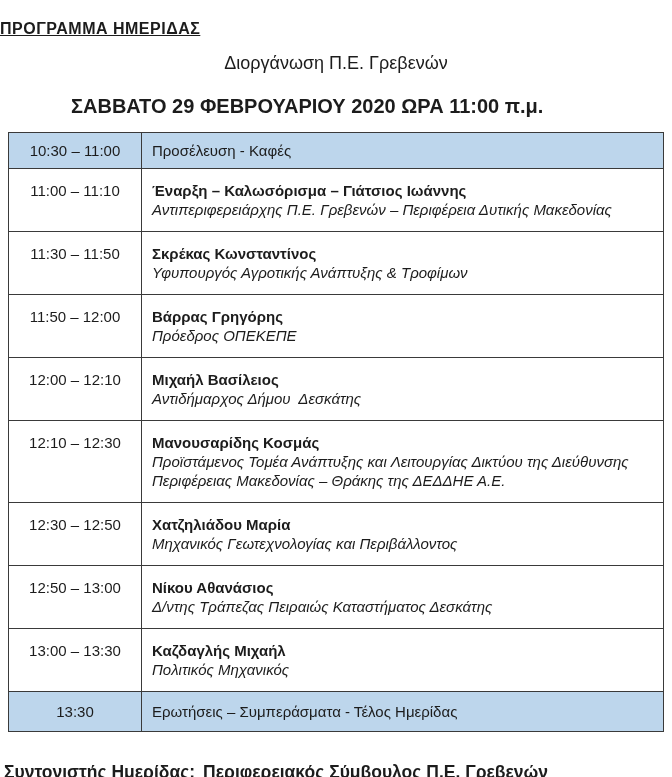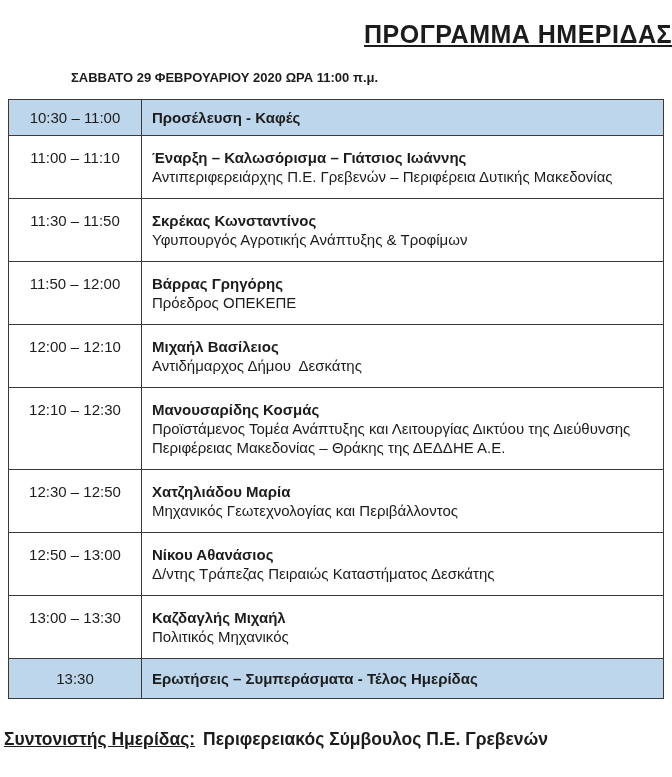--- a/index.html
+++ b/index.html
@@ -11,35 +11,35 @@
   }
   .page {
     width: 672px;
     height: 777px;
     box-sizing: border-box;
     padding-top: 16px;
     overflow: hidden;
     background: #ffffff;
   }
   .doc-title {
-    text-align: right;
-    font-size: 25px;
+    text-align: left;
+    font-size: 16px;
     font-weight: bold;
     text-decoration: underline;
     letter-spacing: 0.5px;
     margin: 4px 0 0 0;
   }
   .doc-subtitle {
     text-align: center;
     font-size: 18px;
     font-weight: normal;
     margin: 15px 0 0 0;
   }
   .doc-datetime {
-    font-size: 13px;
+    font-size: 20px;
     font-weight: bold;
     margin: 21px 0 7px 71px;
   }
   .doc-venue {
     text-align: center;
     font-size: 14px;
     font-weight: bold;
     margin: 17px 0 0 0;
     white-space: pre-wrap;
   }
@@ -59,32 +59,33 @@
   td.time-col {
     width: 112px;
     text-align: center;
     padding-left: 2px;
     padding-right: 2px;
   }
   .session-title {
     font-weight: bold;
   }
   .session-subtitle {
+    font-style: italic;
     white-space: pre-wrap;
   }
   tr.hl td {
     background: #bdd6ec;
     padding-top: 8px;
     padding-bottom: 8px;
   }
   tr.hl:last-child td {
     padding-top: 10px;
     padding-bottom: 10px;
   }
-  tr.hl .session-title { font-weight: bold; }
+  tr.hl .session-title { font-weight: normal; }
   .footer {
     display: flex;
     align-items: flex-start;
     margin: 30px 0 0 4px;
     font-size: 17.5px;
     font-weight: bold;
   }
   .footer .f-label {
     text-decoration: underline;
     white-space: nowrap;
@@ -94,20 +95,21 @@
   }
   .footer .f-name { margin-bottom: 11px; }
 </style>
 </head>
 <body>
 
 <div class="page">
 
   <h1 class="doc-title">ΠΡΟΓΡΑΜΜΑ ΗΜΕΡΙΔΑΣ</h1>
 
+  <div class="doc-subtitle">Διοργάνωση Π.Ε. Γρεβενών</div>
 
   <div class="doc-datetime">ΣΑΒΒΑΤΟ 29 ΦΕΒΡΟΥΑΡΙΟΥ 2020 ΩΡΑ 11:00 π.μ.</div>
 
 
   <table class="schedule">
     <tbody>
     <tr class="hl">
       <td class="time-col" style="background: rgb(189, 214, 236);">10:30 – 11:00</td>
       <td class="session-col" style="background: rgb(189, 214, 236);">
         <div class="session-title">Προσέλευση - Καφές</div>

